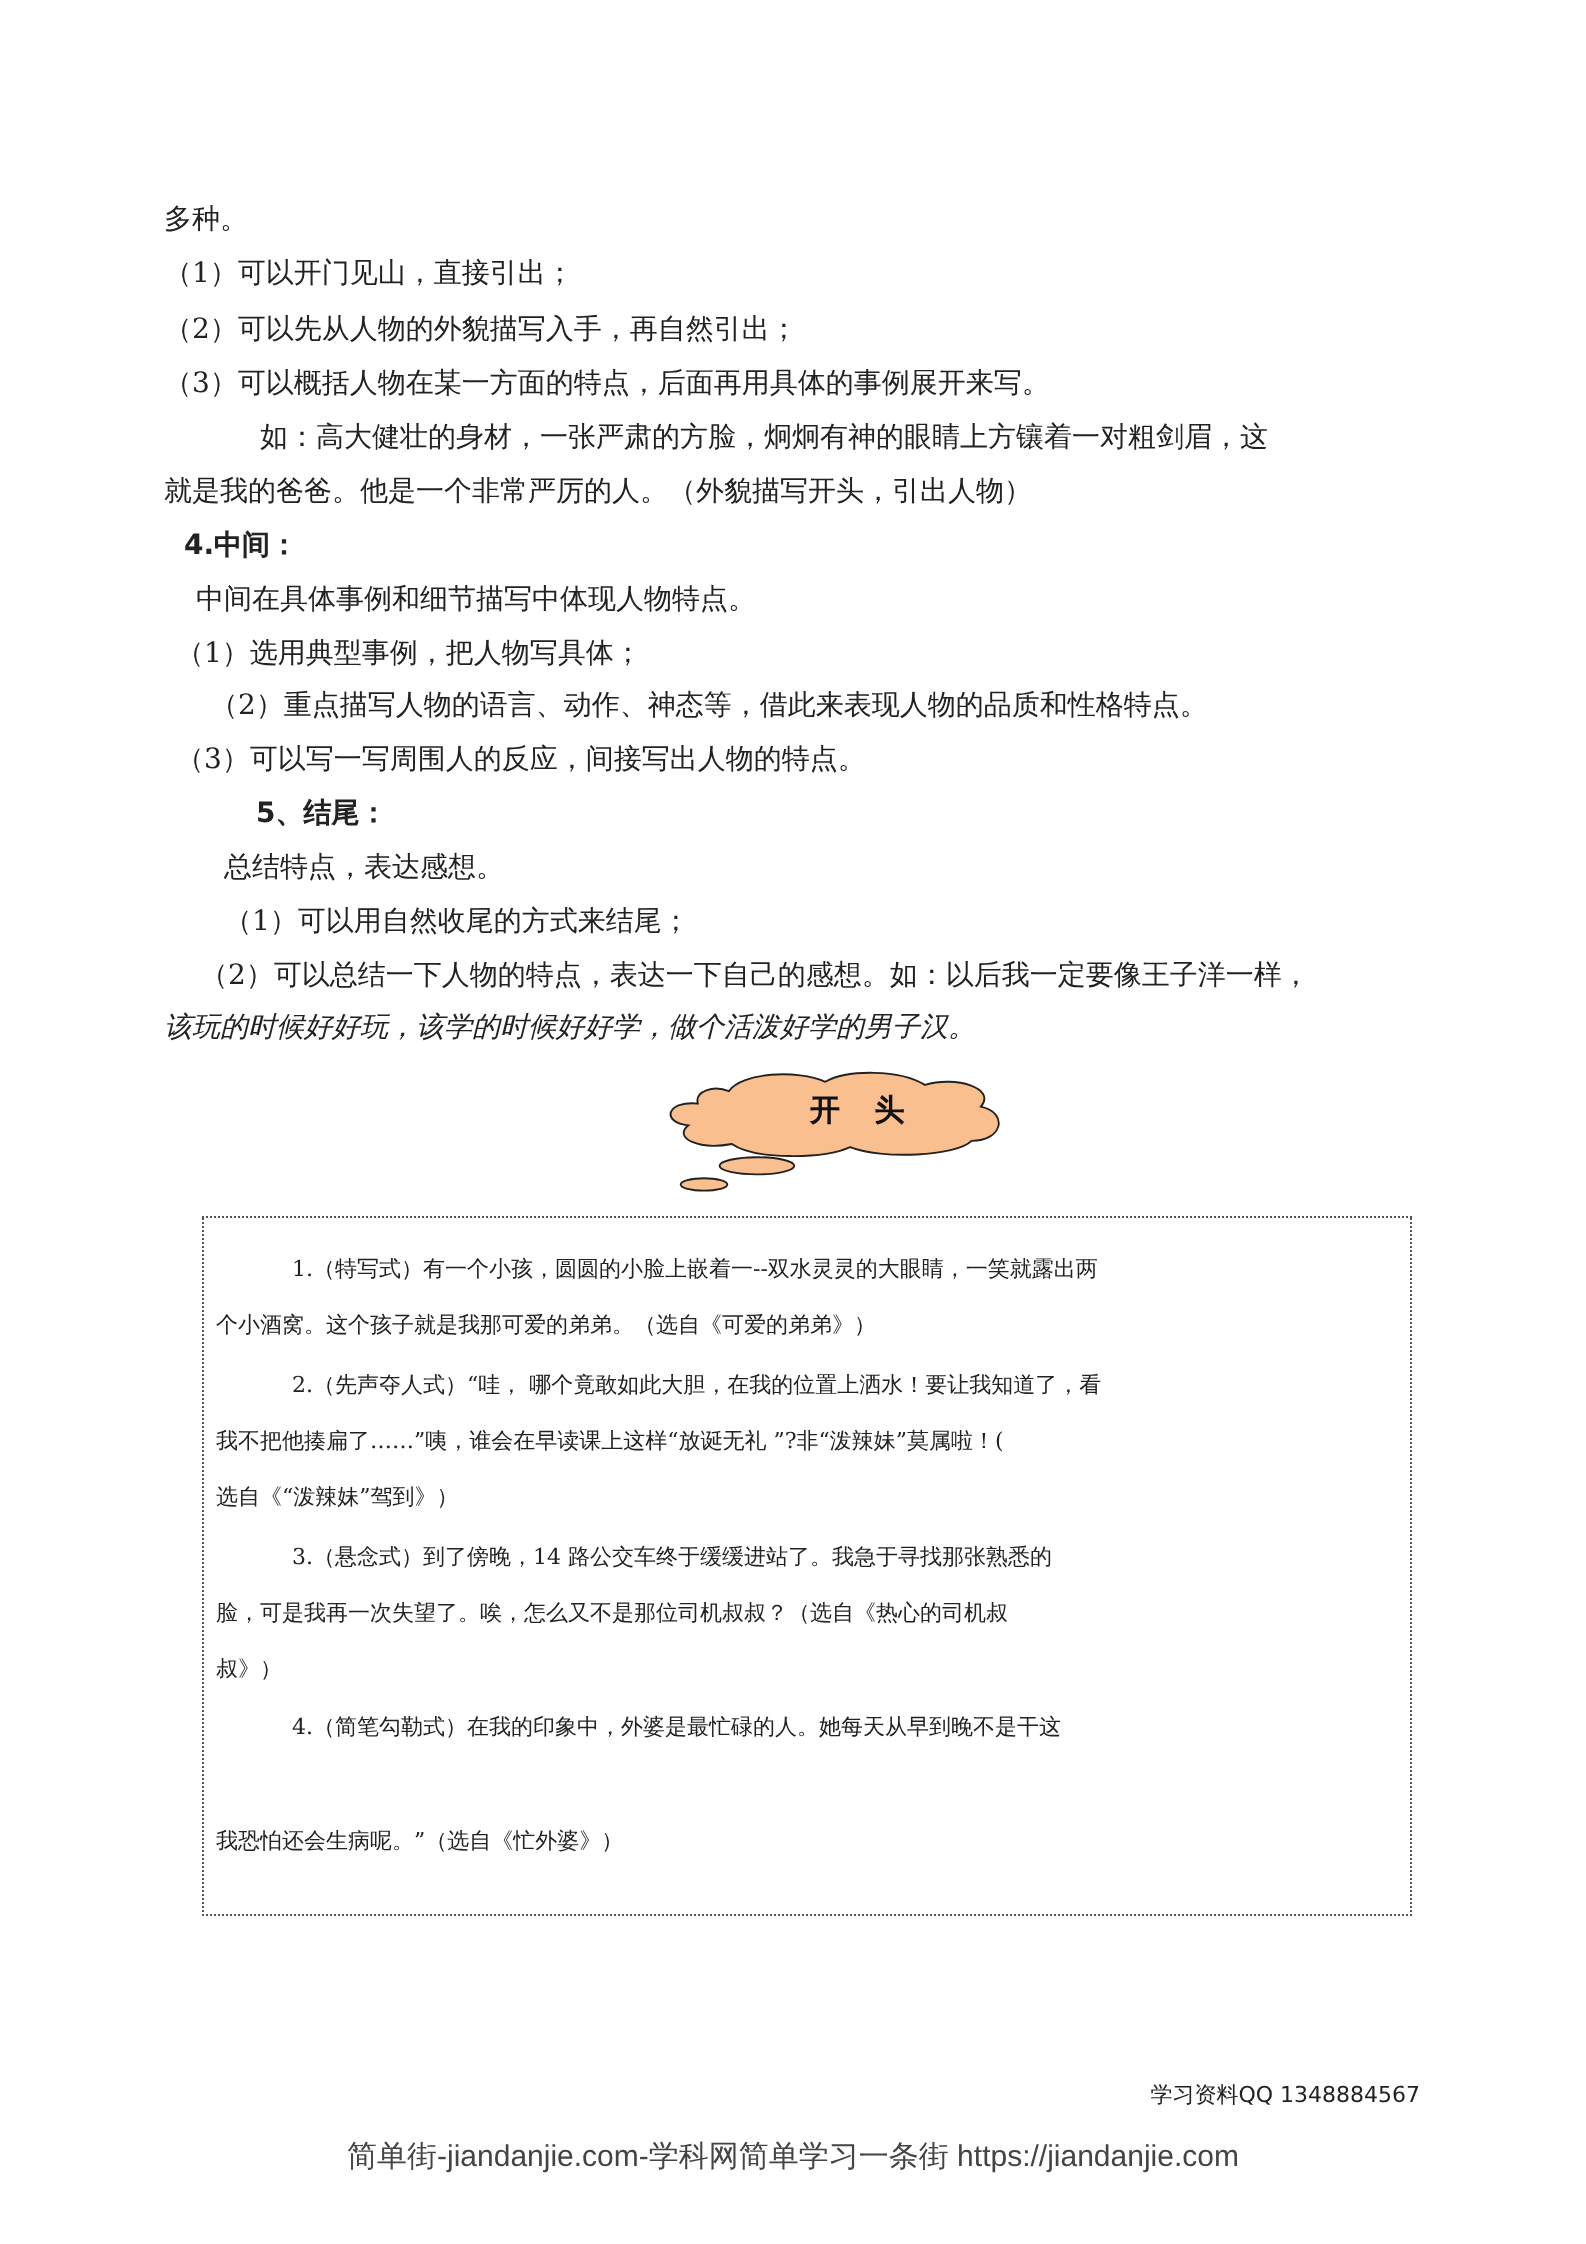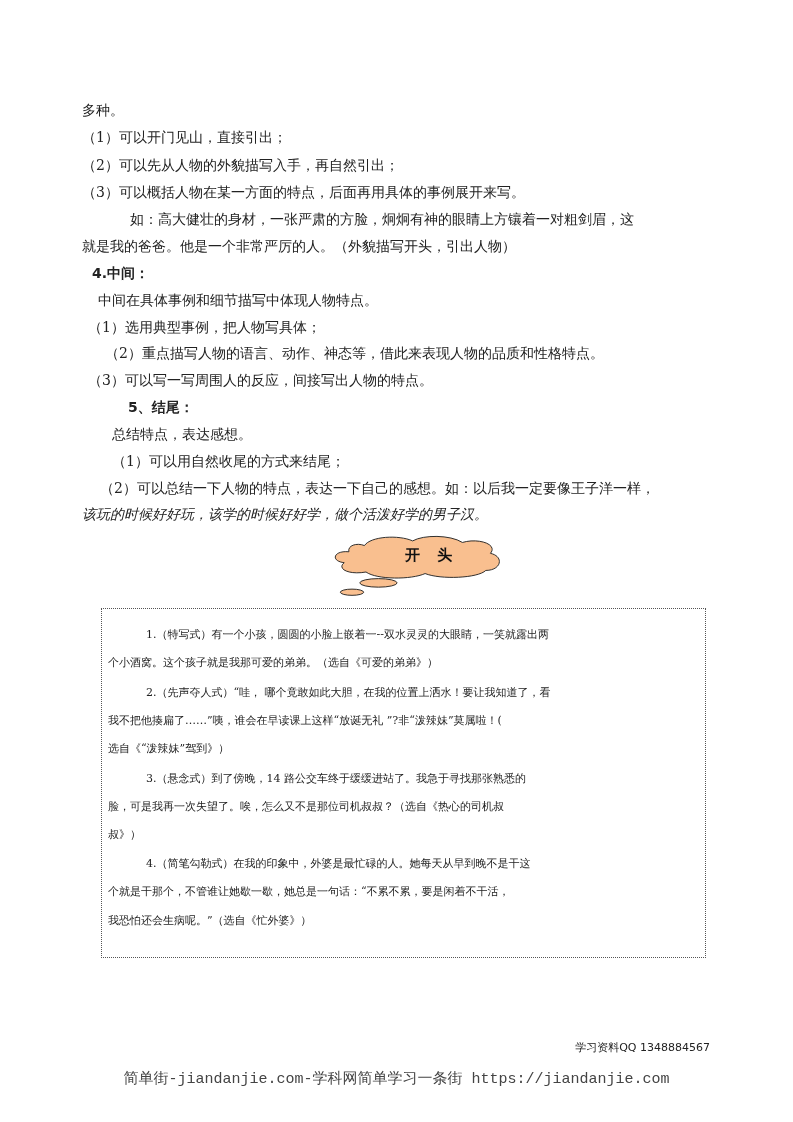--- a/index.html
+++ b/index.html
@@ -9,21 +9,21 @@
   .heading { font-weight: bold; font-family: "DejaVu Sans", "Liberation Sans", sans-serif; }
   .box { position: absolute; left: 101px; top: 608px; width: 605px; height: 350px;
          border: 1px dotted #555; box-sizing: border-box; }
   .box .line { font-size: 11px; }
   .cloud { position: absolute; left: 300px; top: 532px; width: 230px; height: 70px; }
   .cloud-label { position: absolute; left: 405px; top: 546px; font-size: 15px; font-weight: bold;
                  font-family: "DejaVu Sans", "Liberation Sans", sans-serif; letter-spacing: 6px; color:#111; }
   .footer-qq { position: absolute; right: 83px; top: 1040px; font-size: 11px;
                font-family: "DejaVu Sans", "Liberation Sans", sans-serif; color: #222; }
   .footer-site { position: absolute; left: 0; width: 793px; text-align: center; top: 1069px; font-size: 15px;
-                 font-family: Liberation Mono, monospace; color: #444; }
+                 font-family: Liberation Sans, sans-serif; color: #444; }
 </style>
 </head>
 <body>
 
 <div class="line" style="left:82px;top:100px;">多种。</div>
 <div class="line" style="left:82px;top:127px;">（1）可以开门见山，直接引出；</div>
 <div class="line" style="left:82px;top:155px;">（2）可以先从人物的外貌描写入手，再自然引出；</div>
 <div class="line" style="left:82px;top:182px;">（3）可以概括人物在某一方面的特点，后面再用具体的事例展开来写。</div>
 <div class="line" style="left:130px;top:209px;">如：高大健壮的身材，一张严肃的方脸，炯炯有神的眼睛上方镶着一对粗剑眉，这</div>
 <div class="line" style="left:82px;top:236px;">就是我的爸爸。他是一个非常严厉的人。（外貌描写开头，引出人物）</div>
@@ -52,18 +52,17 @@
 <div class="box">
   <div class="line" style="left:44px;top:16px;">1.（特写式）有一个小孩，圆圆的小脸上嵌着一--双水灵灵的大眼睛，一笑就露出两</div>
   <div class="line" style="left:6px;top:44px;">个小酒窝。这个孩子就是我那可爱的弟弟。（选自《可爱的弟弟》）</div>
   <div class="line" style="left:44px;top:74px;">2.（先声夺人式）“哇，  哪个竟敢如此大胆，在我的位置上洒水！要让我知道了，看</div>
   <div class="line" style="left:6px;top:102px;">我不把他揍扁了……”咦，谁会在早读课上这样“放诞无礼 ”?非“泼辣妹”莫属啦！(</div>
   <div class="line" style="left:6px;top:130px;">选自《“泼辣妹”驾到》）</div>
   <div class="line" style="left:44px;top:160px;">3.（悬念式）到了傍晚，14 路公交车终于缓缓进站了。我急于寻找那张熟悉的</div>
   <div class="line" style="left:6px;top:188px;">脸，可是我再一次失望了。唉，怎么又不是那位司机叔叔？（选自《热心的司机叔</div>
   <div class="line" style="left:6px;top:216px;">叔》）</div>
   <div class="line" style="left:44px;top:245px;">4.（简笔勾勒式）在我的印象中，外婆是最忙碌的人。她每天从早到晚不是干这</div>
-  <div class="line" style="left:6px;top:273px;">个就是干那个，不管谁让她歇一歇，她总是一句话：“不累不累，要是闲着不干活，</div>
   <div class="line" style="left:6px;top:302px;">我恐怕还会生病呢。”（选自《忙外婆》）</div>
 </div>
 
 <div class="footer-qq">学习资料QQ   1348884567</div>
 <div class="footer-site">简单街-jiandanjie.com-学科网简单学习一条街 https://jiandanjie.com</div>
 
 </body></html>

